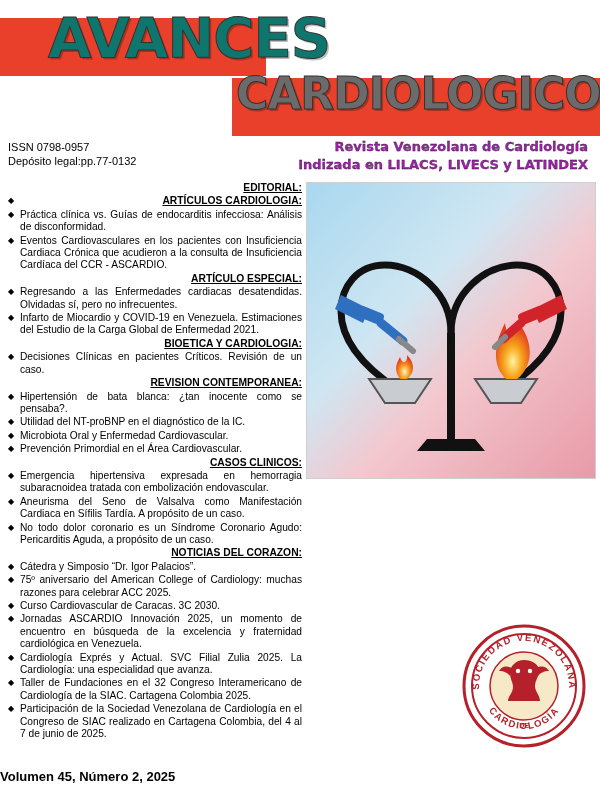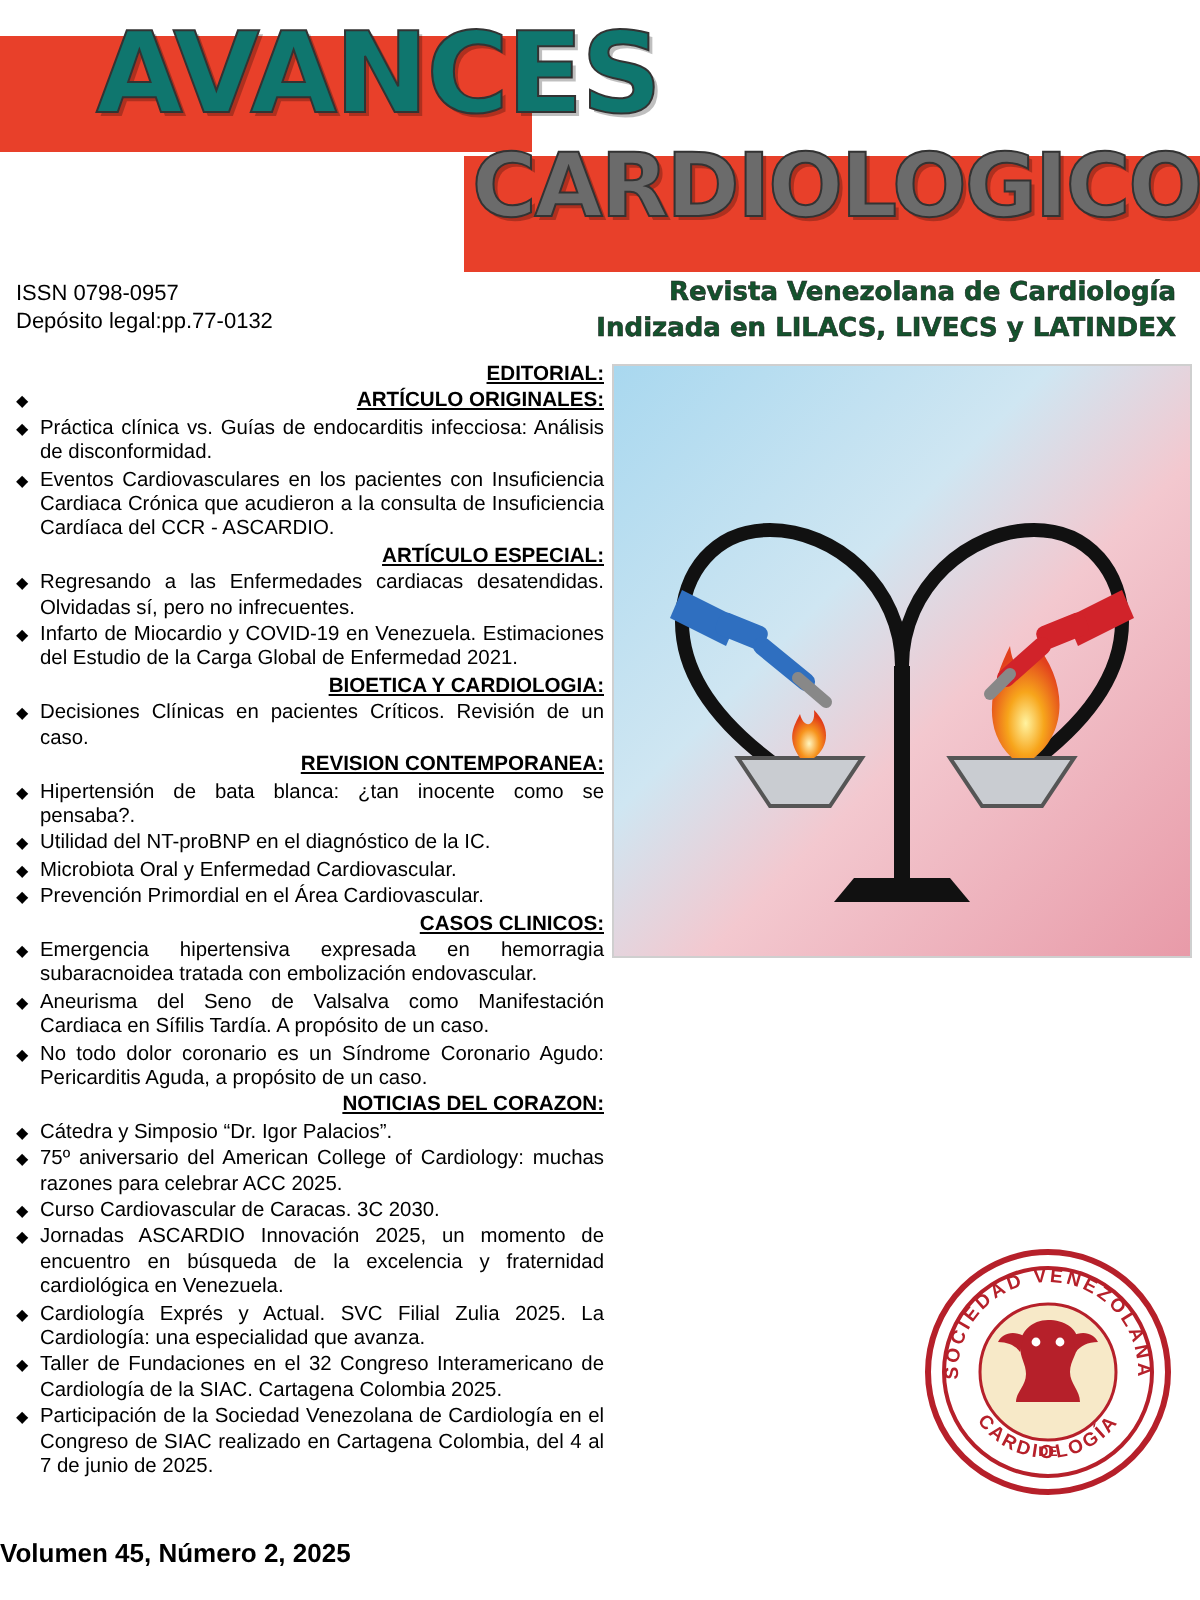--- a/index.html
+++ b/index.html
@@ -35,21 +35,21 @@
     color:#6b6b6b;
     -webkit-text-stroke:1px #333;
     text-shadow:2px 2px 0 rgba(0,0,0,.25);
   }
   .issn{
     position:absolute;left:8px;top:140px;font-size:11px;line-height:14px;
   }
   .subtitle{
     position:absolute;right:12px;top:138px;text-align:right;
     font-family:"DejaVu Sans", sans-serif;
-    font-weight:bold;font-size:13px;line-height:18px;color:#14532d;
+    font-weight:bold;font-size:13px;line-height:18px;color:#a21caf;
     -webkit-text-stroke:.3px #222;
   }
   
   .content{position:relative;padding:0 6px;}
   .toc{width:296px;font-size:10.2px;line-height:12.4px;}
   .sec-head{
     font-weight:bold;text-decoration:underline;margin-top:5px;margin-bottom:1px;
     font-size:10.3px;
   }
   .sec-head:first-child{margin-top:0;text-align:right;}
@@ -150,21 +150,21 @@
   <div class="toc">
 
     <div>
       <div class="sec-head">EDITORIAL:</div>
       <ul class="items">
         <li><span class="bullet">◆</span></li>
       </ul>
     </div>
 
     <div>
-      <div class="sec-head">ARTÍCULO ORIGINALES:</div>
+      <div class="sec-head">ARTÍCULOS CARDIOLOGIA:</div>
       <ul class="items">
         <li><span class="bullet">◆</span><span>Práctica clínica vs. Guías de endocarditis infecciosa: Análisis de disconformidad.</span></li>
         <li><span class="bullet">◆</span><span>Eventos Cardiovasculares en los pacientes con Insuficiencia Cardiaca Crónica que acudieron a la consulta de Insuficiencia Cardíaca del CCR - ASCARDIO.</span></li>
       </ul>
     </div>
 
     <div>
       <div class="sec-head">ARTÍCULO ESPECIAL:</div>
       <ul class="items">
         <li><span class="bullet">◆</span><span>Regresando a las Enfermedades cardiacas desatendidas. Olvidadas sí, pero no infrecuentes.</span></li>

